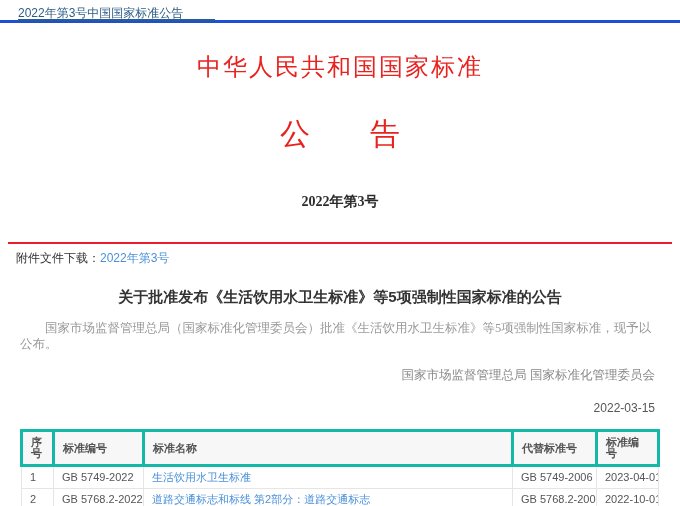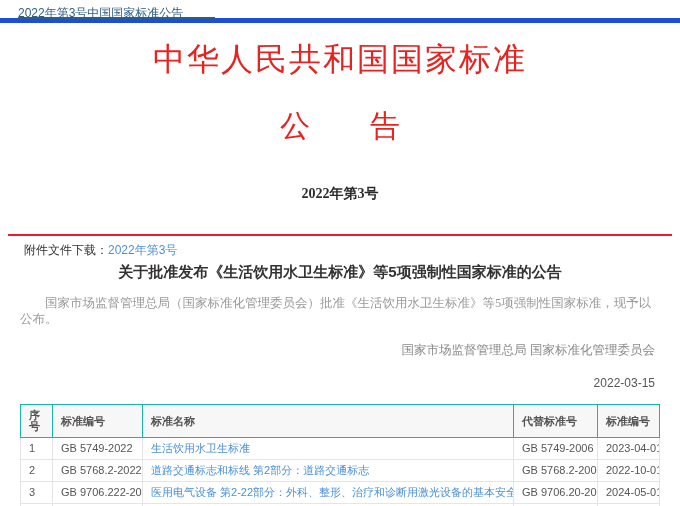--- a/index.html
+++ b/index.html
@@ -1,55 +1,55 @@
 <!DOCTYPE html>
 <html><head>
 <meta charset="utf-8">
 <style>
   * { margin:0; padding:0; box-sizing:border-box; }
   html,body { width:680px; height:506px; background:#ffffff; overflow:hidden;
     font-family:"Liberation Sans","DejaVu Sans",sans-serif; }
 
   
-  .topnav { position:relative; height:23px; border-bottom:5px solid #1d4ed8; }
+  .topnav { position:relative; height:23px; border-bottom:3px solid #1d4ed8; }
   .topnav-title { position:absolute; left:18px; top:5px; font-size:12px;
     color:#2c5d87; text-decoration:none; }
   .topnav-accent { position:absolute; left:18px; bottom:-1px; width:197px; height:2px;
     background:#2b5d87; }
 
   
   .doc-header { text-align:center; }
-  .doc-title { margin-top:16px; font-family:"Liberation Serif","DejaVu Serif",serif;
-    font-size:32px; font-weight:400; color:#e8221f; letter-spacing:2px; line-height:40px; }
+  .doc-title { margin-top:24px; font-family:"Liberation Serif","DejaVu Serif",serif;
+    font-size:24px; font-weight:400; color:#e8221f; letter-spacing:2px; line-height:40px; }
   .doc-subtitle { margin-top:29px; font-family:"Liberation Serif","DejaVu Serif",serif;
     font-size:30px; font-weight:400; color:#e8221f; line-height:36px; }
   .doc-issue { margin-top:41px; font-family:"Liberation Serif","DejaVu Serif",serif;
     font-size:14px; font-weight:700; color:#2b2b2b; line-height:18px; }
 
   
   .red-divider { margin:31px 8px 0 8px; height:0; border-top:2px solid #ed1b2e; }
-  .attachment-row { padding:6px 18px 2px 24px; font-size:12px; color:#333; }
+  .attachment-row { padding:6px 18px 2px 16px; font-size:12px; color:#333; }
   .attachment-link { color:#4a90d9; text-decoration:none; }
 
   
-  .announce-heading { margin-top:1px; text-align:center; font-size:15px;
+  .announce-heading { margin-top:18px; text-align:center; font-size:15px;
     font-weight:700; color:#333; line-height:20px; }
   .announce-body { margin:13px 20px 0 20px; text-indent:2em;
     font-family:"Liberation Serif","DejaVu Serif",serif;
     font-size:12.5px; color:#999; line-height:16px; }
   .announce-signature { margin:15px 25px 0 0; text-align:right;
     font-family:Liberation Sans, sans-serif;
     font-size:12.5px; color:#8a8a8a; }
   .announce-date { margin:17px 25px 8px 0; text-align:right;
     font-size:12px; color:#555; }
 
   
   .std-table { margin:14px 20px 0 20px; width:640px; border-collapse:collapse;
     font-size:11px; table-layout:fixed; }
-  .std-table th { background:#f7f7f7; border:1px solid #14b8a6; color:#555;
+  .std-table th { background:#f7f7f7; border:3px solid #14b8a6; color:#555;
     font-weight:700; text-align:left; padding:5px 8px; line-height:11px; }
   .std-table td { border:1px solid #e5e5e5; color:#555; padding:5px 8px;
     line-height:11px; white-space:nowrap; overflow:hidden; }
   .std-table .col-seq { width:32px; }
   .std-table .col-code { width:90px; }
   .std-table .col-replace { width:84px; }
   .std-table .col-date { width:62px; }
   .std-link { color:#4a90d9; text-decoration:none; cursor:pointer; }
 </style>
 </head>

